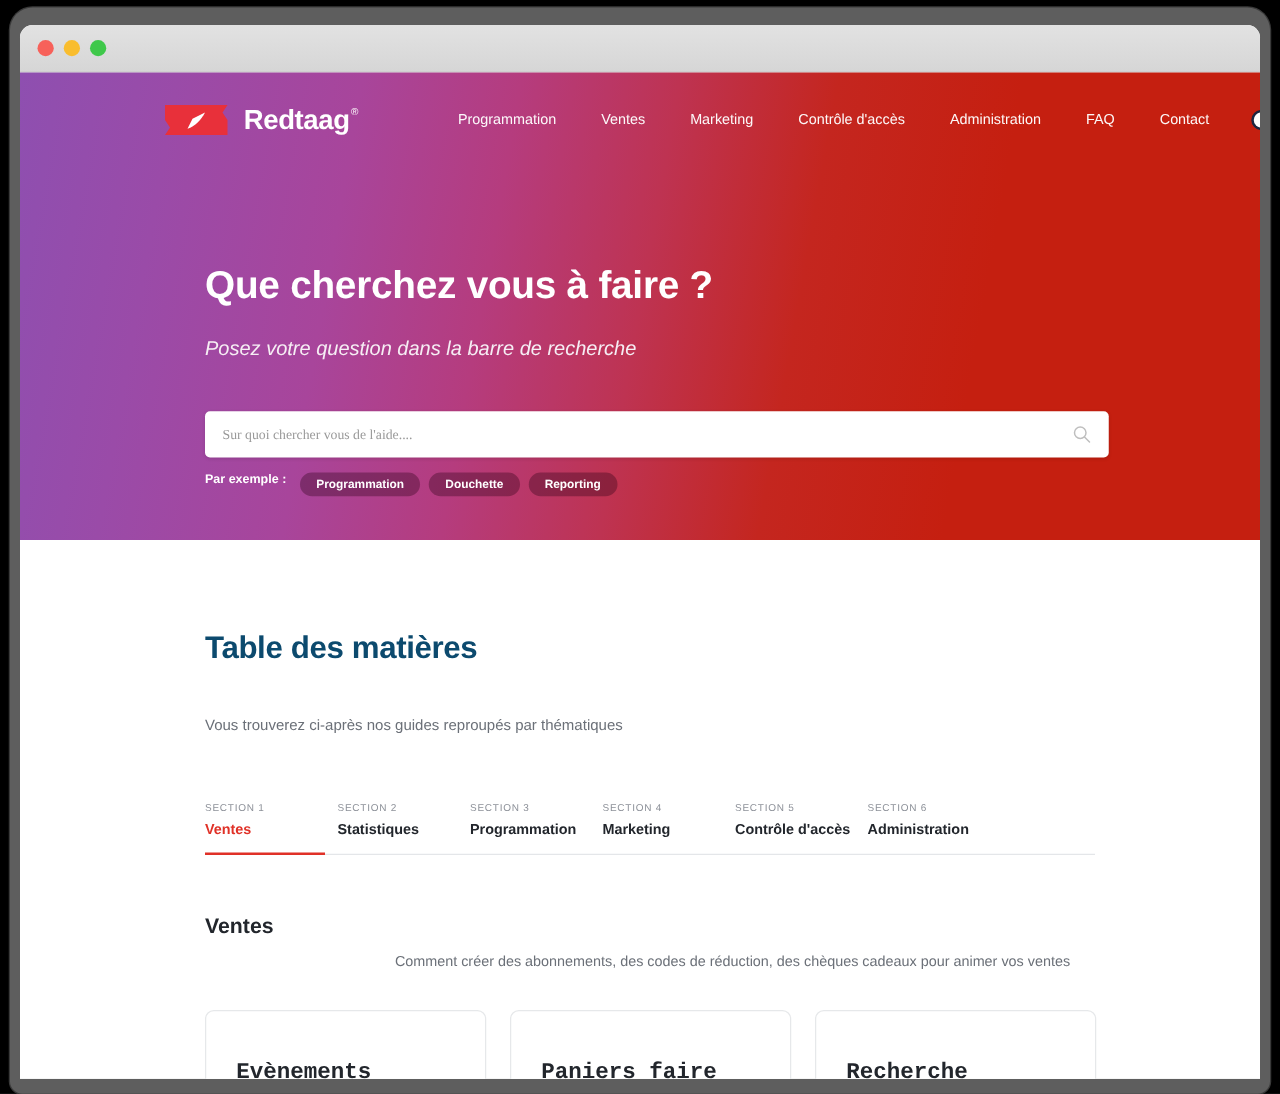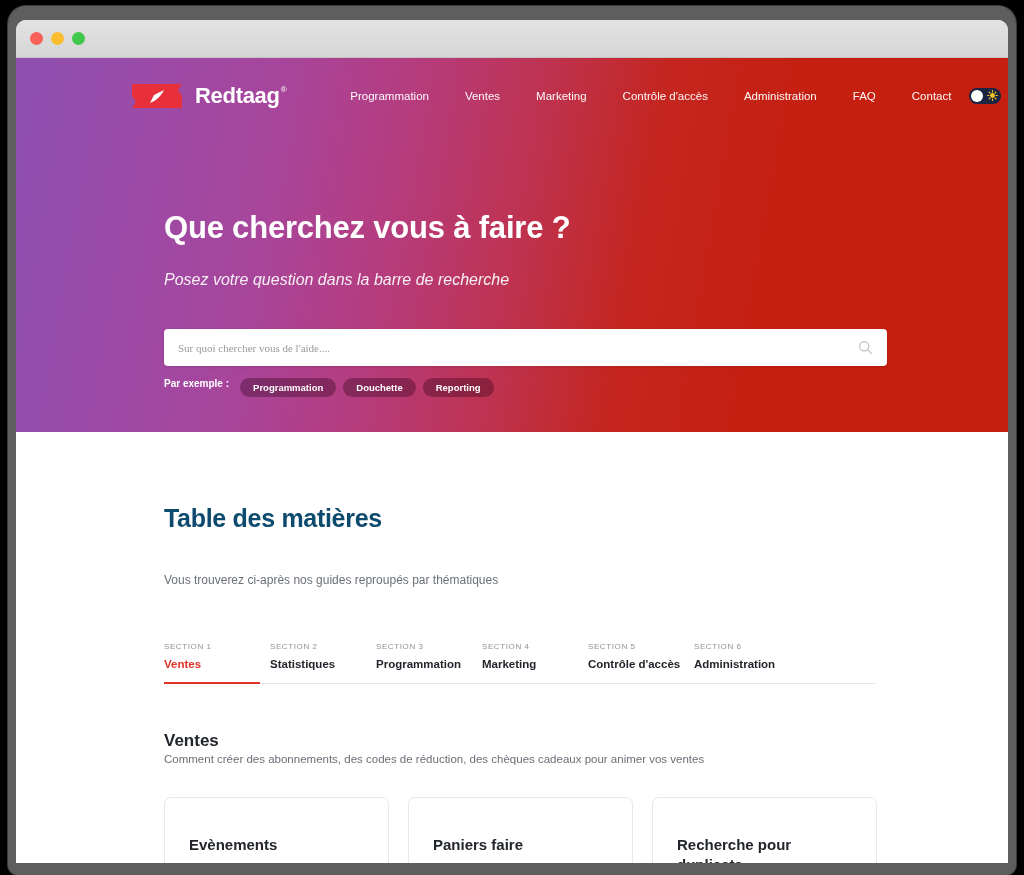--- a/index.html
+++ b/index.html
@@ -55,21 +55,21 @@
       #be3352 50%,
       #c4261f 62%,
       #c51f10 76%,
       #c51f10 100%);
   }
 
   
   .nav {
     display:flex; align-items:center;
     padding:24px 60px 0 112px;
-    gap:0;
+    gap:16px;
   }
   .logo { display:flex; align-items:center; gap:9px; }
   .logo-mark {
     width:58px; height:28px;
     position:relative;
     flex:none;
   }
   .logo-text {
     color:#fff; font-size:22px; font-weight:bold;
     letter-spacing:-0.3px; position:relative;
@@ -167,34 +167,35 @@
   }
   .tab-label { font-size:11.5px; color:#22262c; font-weight:bold; margin-top:7px; }
   .tab.active .tab-label { color:#e03127; }
   .tab.active:after {
     content:""; position:absolute;
     left:0; bottom:-1px; width:96px; height:2px;
     background:#e03127;
   }
 
   .sec-title { font-size:17px; font-weight:bold; color:#22262c; margin-top:47px; }
-  .sec-sub { font-size:11.5px; color:#6b7078; margin-top:2px; }
+  .sec-sub { font-size:11.5px; color:#6b7078; margin-top:13px;text-align:center; }
 
   .cards { display:flex; gap:19px; margin-top:32px; }
   .card {
     width:225px; height:110px;
     border:1px solid #e6e8ea;
     border-radius:7px;
     background:#fff;
     padding:37px 24px 0 24px;
     cursor:pointer;
   }
   .card-title {
-    font-size:15px; font-weight:bold; color:#22262c;
+    font-size:18px; font-weight:bold; color:#22262c;
     line-height:1.35;
+    font-family:Liberation Mono, monospace;
   }
   .card.narrow .card-title { max-width:120px; }
 </style>
 </head>
 <body>
 
 <div class="frame">
   <div class="screen">
 
     <div class="titlebar">

